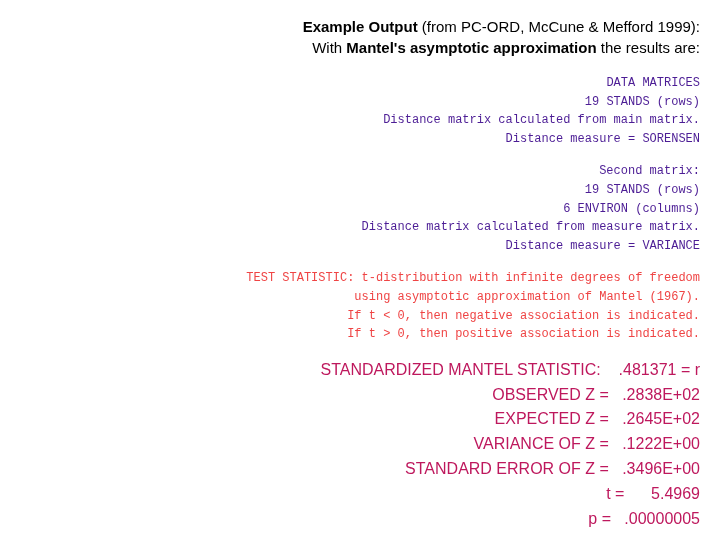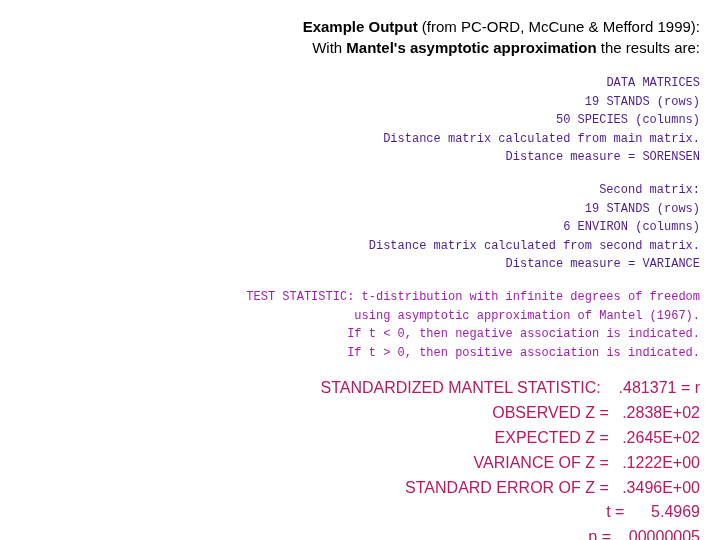--- a/index.html
+++ b/index.html
@@ -42,21 +42,21 @@
 
     .code-section {
       margin-bottom: 14px;
     }
 
     .code-section-noindent {
       margin-bottom: 14px;
       font-family: 'Courier New', Courier, monospace;
       font-size: 12px;
       line-height: 1.55;
-      color: #a21caf;
+      color: #ef4444;
       padding-left: 0px;
     }
 
     .stats-block {
       font-family: Liberation Sans, sans-serif;
       font-size: 16px;
       line-height: 1.55;
       color: #be185d;
       padding-left: 0px;
     }
@@ -77,32 +77,31 @@
     </div>
     <div class="header-line">
       <span>With </span><strong>Mantel's asymptotic approximation</strong><span> the results are:</span>
     </div>
   </div>
 
   <div class="code-section">
     <div class="code-block">
       <div>DATA MATRICES</div>
       <div>     19 STANDS   (rows)</div>
-      <div>     50 SPECIES  (columns)</div>
       <div>Distance matrix calculated from main matrix.</div>
       <div>Distance measure = SORENSEN</div>
     </div>
   </div>
 
   <div class="code-section">
     <div class="code-block">
       <div>Second matrix:</div>
       <div>     19  STANDS  (rows)</div>
       <div>      6  ENVIRON (columns)</div>
-      <div>Distance matrix calculated from second matrix.</div>
+      <div>Distance matrix calculated from measure matrix.</div>
       <div>Distance measure = VARIANCE</div>
     </div>
   </div>
 
   <div class="code-section-noindent">
     <div>TEST STATISTIC: t-distribution with infinite degrees of freedom</div>
     <div>using asymptotic approximation of Mantel (1967).</div>
     <div>If t &lt; 0, then negative association is indicated.</div>
     <div>If t &gt; 0, then positive association is indicated.</div>
   </div>

